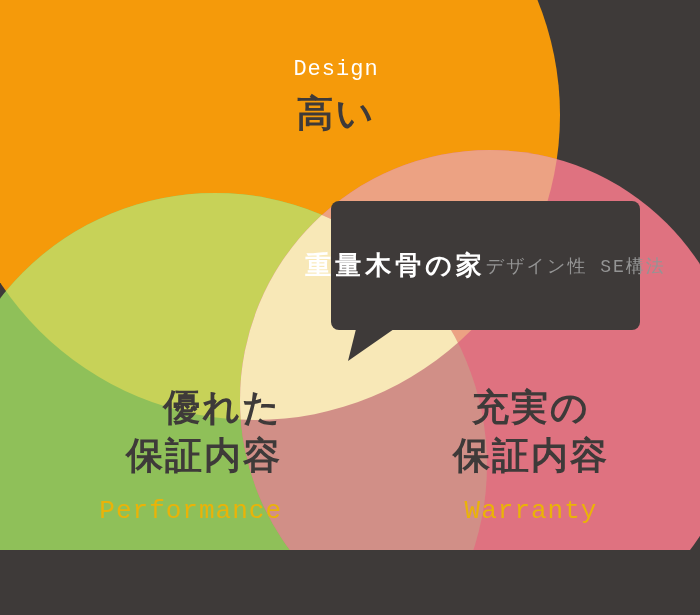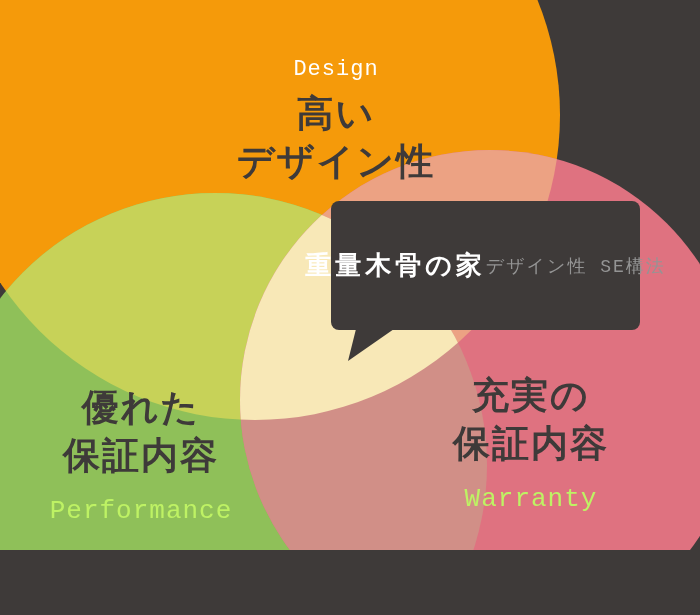--- a/index.html
+++ b/index.html
@@ -21,29 +21,29 @@
     letter-spacing: 1px;
   }
   .label .ja {
     color: var(--dark_text, #3E3A39);
     font-size: 37px;
     font-weight: bold;
     line-height: 1.3;
     letter-spacing: 2px;
   }
   .label .en-bottom {
-    color: #bef264;
+    color: #eab308;
     font-size: 26px;
     margin-top: 14px;
     letter-spacing: 1px;
   }
   .label-design { left: 136px; top: 57px; width: 400px; }
   .label-design .en { margin-bottom: 10px; }
-  .label-performance { left: 0px;   top: 386px; width: 282px; }
-  .label-warranty    { left: 390px; top: 374px; width: 282px; }
+  .label-performance { left: 0px;   top: 386px; width: 282px; text-align: right; }
+  .label-warranty    { left: 390px; top: 386px; width: 282px; }
 
   .bubble {
     position: absolute;
     left: 331px; top: 201px;
     width: 309px; height: 129px;
     background: var(--bubble_bg, #3E3A39);
     border-radius: 8px;
     display: flex;
     flex-direction: row;
     align-items: center;
@@ -101,21 +101,20 @@
       <g clip-path="url(#clipG)">
         <circle cx="490" cy="400" r="250" fill="#F8E8B7"></circle>
       </g>
     </g>
   </svg>
 
   <div class="label label-design">
     <div class="en">Design</div>
     <div class="ja">
       <span>高い</span><br>
-      <span>デザイン性</span>
     </div>
   </div>
 
   <div class="label label-performance">
     <div class="ja">
       <span>優れた</span><br>
       <span>保証内容</span>
     </div>
     <div class="en-bottom">Performance</div>
   </div>

